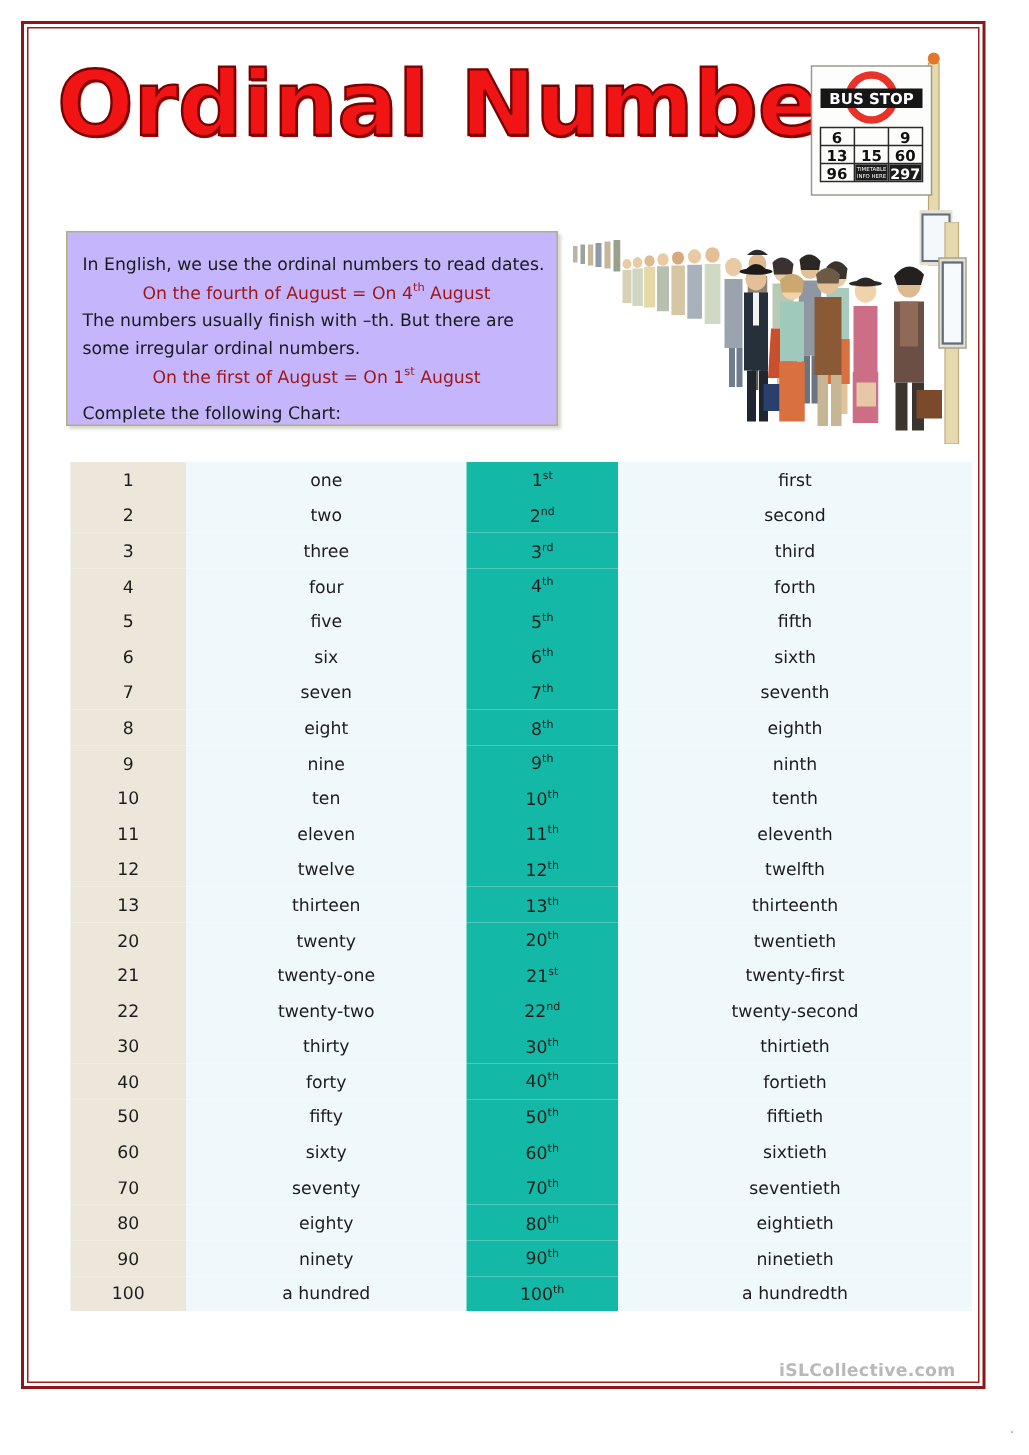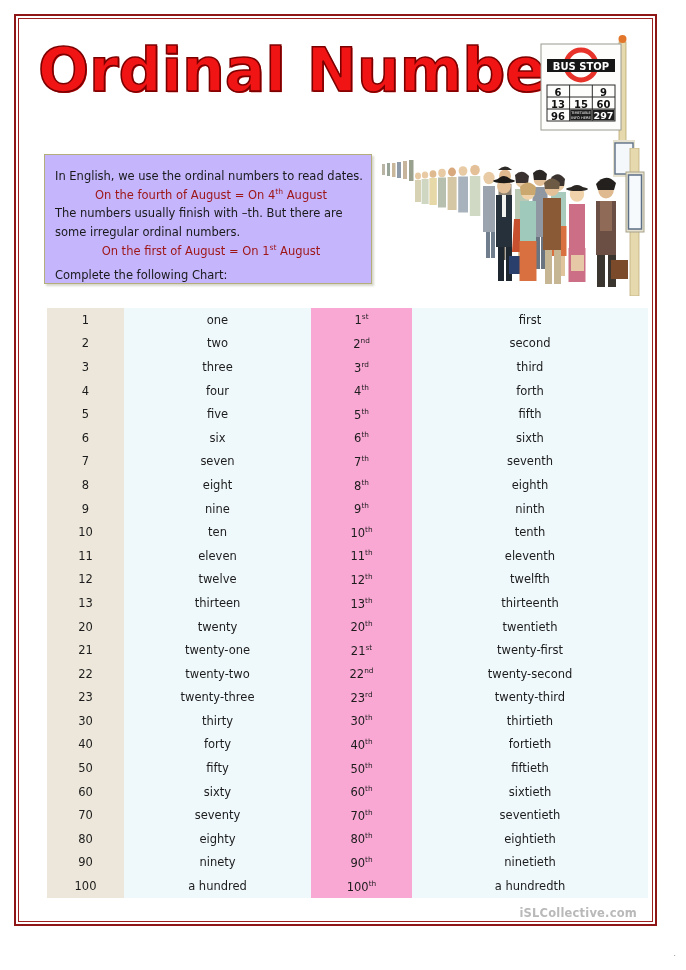--- a/index.html
+++ b/index.html
@@ -107,21 +107,21 @@
     height: 23.6px;
     padding: 0;
     font-size: 11.5px;
     color: #1c1c1c;
     text-align: center;
     vertical-align: middle;
     border: none;
   }
   .c-num   { width: 77px;  background: #ece7da; }
   .c-word  { width: 187px; background: #eff8fb; margin-top: 40px; }
-  .c-ord   { width: 101px;  background: #f9a8d4; text-align: center; }
+  .c-ord   { width: 101px;  background: #14b8a6; text-align: center; }
   .c-ordw  { width: 236px; background: #eff8fb; }
   .c-ord sup { font-size: 0.64em; }
 
   
   #footer {
     position: absolute;
     right: 18px;
     bottom: 4px;
     font-family: "DejaVu Sans", sans-serif;
     font-size: 11.5px;
@@ -398,26 +398,20 @@
           <td class="c-ord"><span>21</span><sup>st</sup></td>
           <td class="c-ordw">twenty-first</td>
         </tr>
         <tr>
           <td class="c-num">22</td>
           <td class="c-word">twenty-two</td>
           <td class="c-ord"><span>22</span><sup>nd</sup></td>
           <td class="c-ordw">twenty-second</td>
         </tr>
         <tr>
-          <td class="c-num">23</td>
-          <td class="c-word">twenty-three</td>
-          <td class="c-ord"><span>23</span><sup>rd</sup></td>
-          <td class="c-ordw">twenty-third</td>
-        </tr>
-        <tr>
           <td class="c-num">30</td>
           <td class="c-word">thirty</td>
           <td class="c-ord"><span>30</span><sup>th</sup></td>
           <td class="c-ordw">thirtieth</td>
         </tr>
         <tr>
           <td class="c-num">40</td>
           <td class="c-word">forty</td>
           <td class="c-ord"><span>40</span><sup>th</sup></td>
           <td class="c-ordw">fortieth</td>

